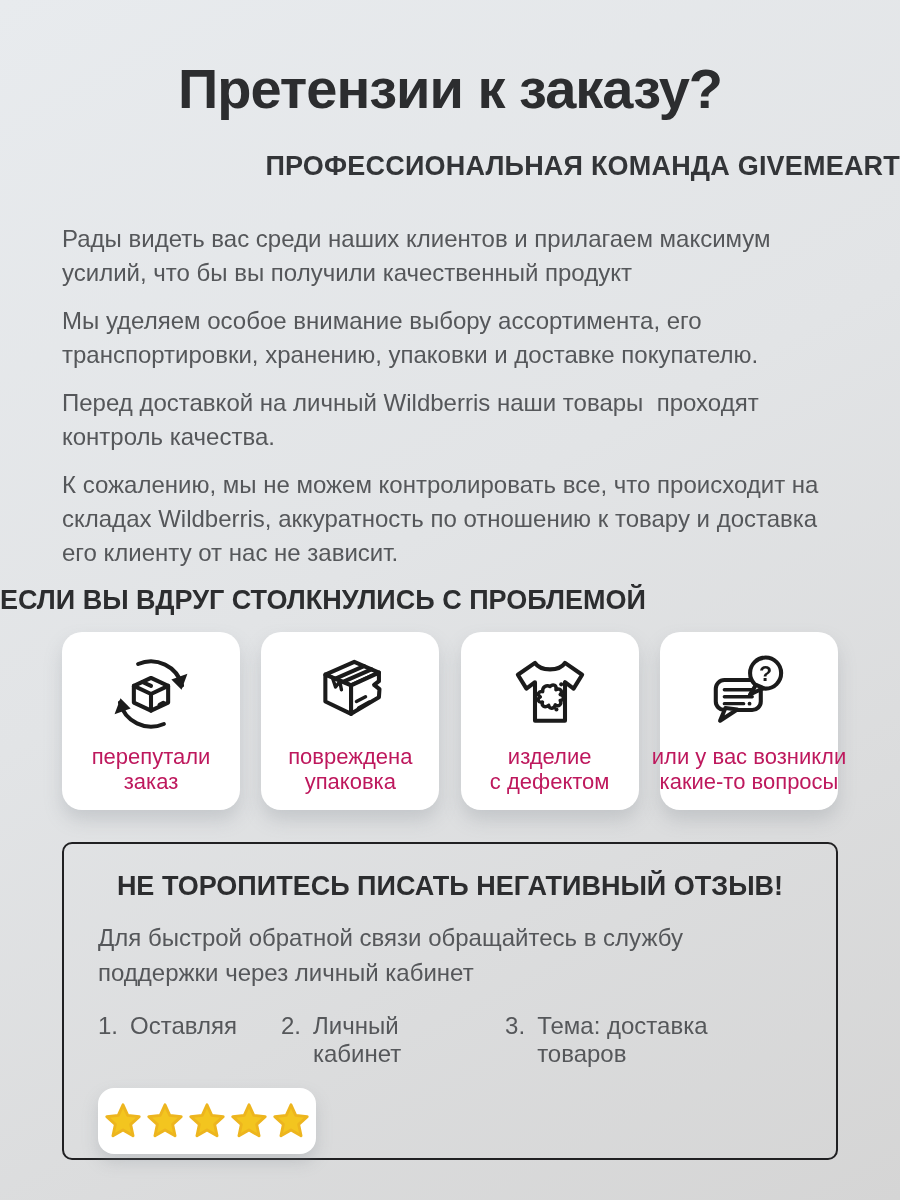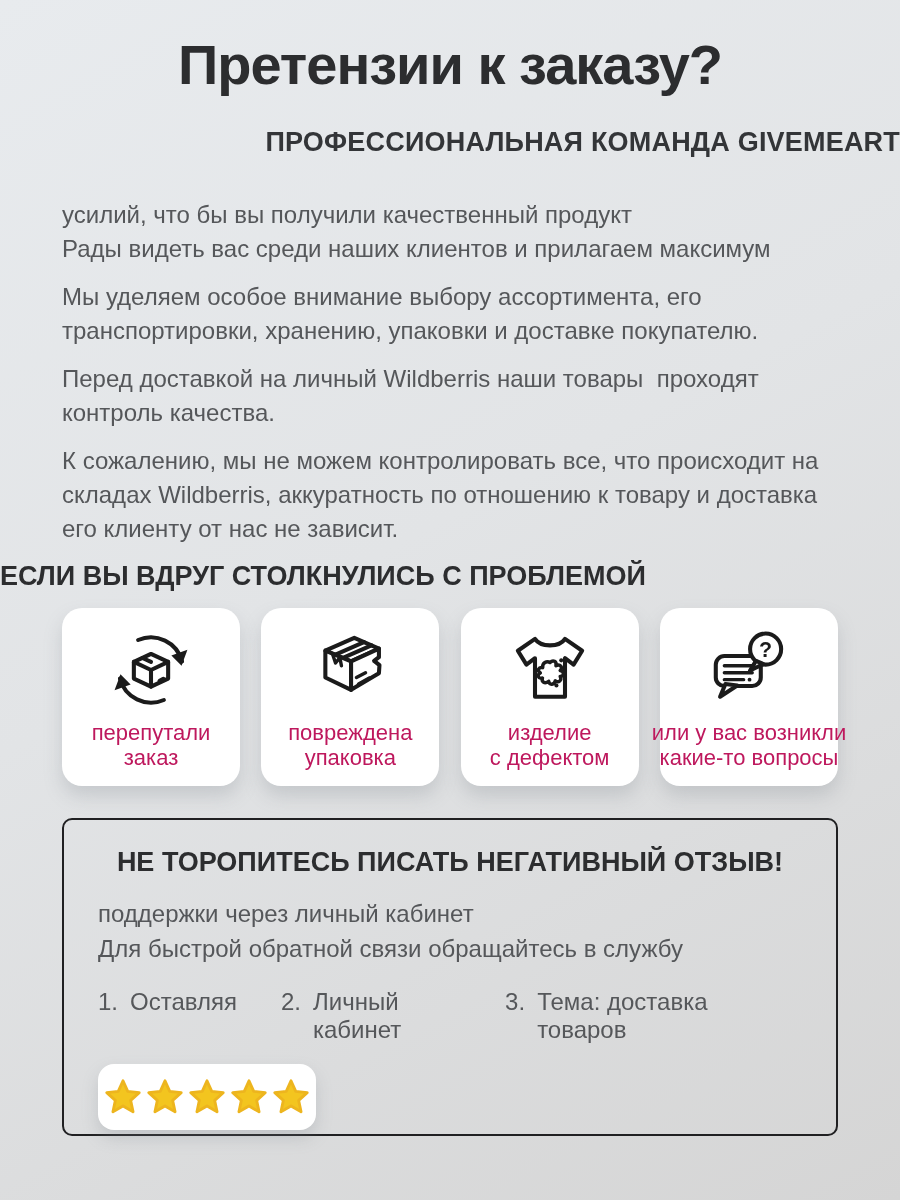--- a/index.html
+++ b/index.html
@@ -2,21 +2,21 @@
 <html><head>
 <meta charset="utf-8">
 <style>
   html,body{margin:0;padding:0;background:#ffffff;}
   .page{
     width:900px;height:1200px;overflow:hidden;position:relative;
     background:linear-gradient(152deg,#e8ebee 0%,#e2e4e6 45%,#d5d5d5 100%);
     font-family:"Liberation Sans",sans-serif;color:#2c2d2f;
   }
   .page-title{
-    margin:0;padding-top:34px;text-align:center;
+    margin:0;padding-top:58px;text-align:center;
     font-size:56px;line-height:62px;font-weight:700;letter-spacing:-1px;color:#2c2d2f;
   }
   .page-subtitle{
     margin:30px 0 0;text-align:right;
     font-size:27px;line-height:32px;font-weight:700;letter-spacing:.2px;color:#333538;
   }
   .paras{margin:40px 50px 0 62px;}
   .para{margin:0 0 14px;font-size:24px;line-height:34px;color:#55575a;}
   .tline{display:block;white-space:pre;}
   .problems-heading{
@@ -60,22 +60,22 @@
 </head>
 <body>
 
 <div class="page">
 
   <h1 class="page-title">Претензии к заказу?</h1>
   <h2 class="page-subtitle">ПРОФЕССИОНАЛЬНАЯ КОМАНДА GIVEMEART</h2>
 
   <div class="paras">
     <p class="para">
+      <span class="tline">Рады видеть вас среди наших клиентов и прилагаем максимум</span>
       <span class="tline">усилий, что бы вы получили качественный продукт</span>
-      <span class="tline">Рады видеть вас среди наших клиентов и прилагаем максимум</span>
     </p>
     <p class="para">
       <span class="tline">Мы уделяем особое внимание выбору ассортимента, его</span>
       <span class="tline">транспортировки, хранению, упаковки и доставке покупателю.</span>
     </p>
     <p class="para">
       <span class="tline">Перед доставкой на личный Wildberris наши товары  проходят</span>
       <span class="tline">контроль качества.</span>
     </p>
     <p class="para">
@@ -154,22 +154,22 @@
         <span class="tline">или у вас возникли</span>
         <span class="tline">какие-то вопросы</span>
       </span>
     </div>
 
   </div>
 
   <div class="notice">
     <p class="notice-heading">НЕ ТОРОПИТЕСЬ ПИСАТЬ НЕГАТИВНЫЙ ОТЗЫВ!</p>
     <p class="notice-body">
+      <span class="tline">Для быстрой обратной связи обращайтесь в службу</span>
       <span class="tline">поддержки через личный кабинет</span>
-      <span class="tline">Для быстрой обратной связи обращайтесь в службу</span>
     </p>
     <div class="steps">
       <span class="step">
         <span class="step-num">1.</span>
         <span>Оставляя</span>
       </span>
       <span class="step">
         <span class="step-num">2.</span>
         <span>Личный кабинет</span>
       </span>

